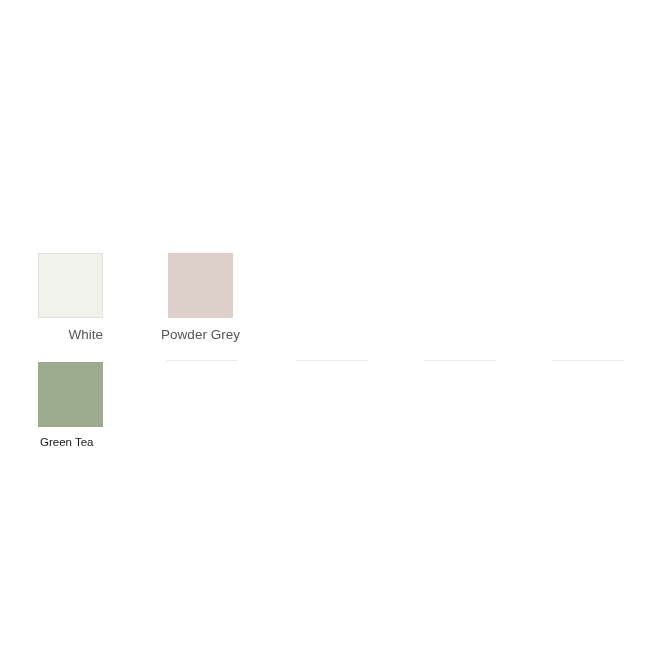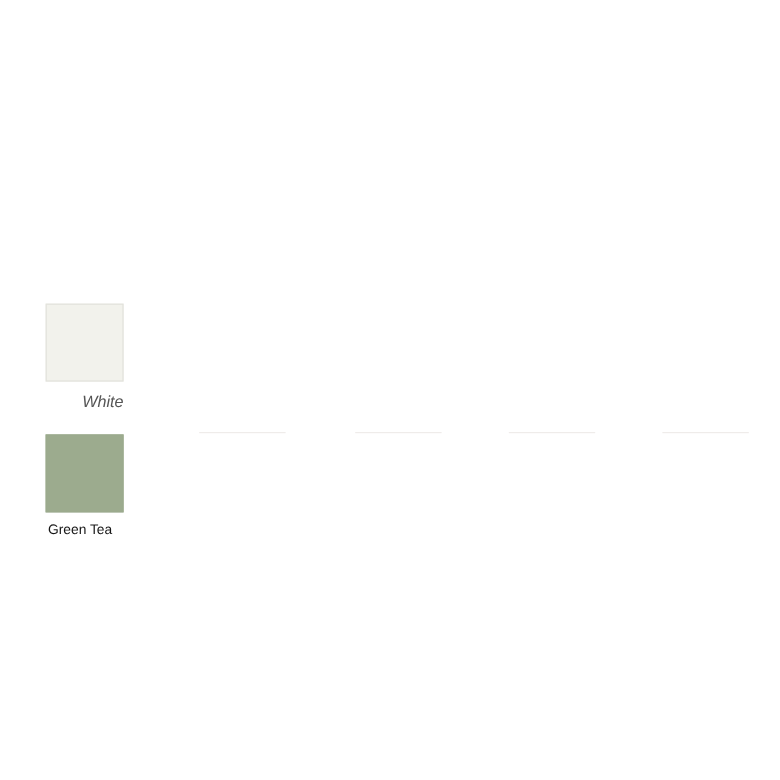--- a/index.html
+++ b/index.html
@@ -66,21 +66,20 @@
     left: 0;
     width: 65px;
     overflow: visible;
   }
 
   .row-top .swatch-label span {
     display: inline-block;
     position: relative;
     left: 50%;
     transform: translateX(-50%);
-    font-style: italic;
   }
 
   
   .row-bottom {
     margin-top: 12px;
   }
   .row-bottom .swatch-label {
     font-size: 11.5px;
     color: #161616;
     text-align: center;
@@ -98,20 +97,24 @@
 </style>
 </head>
 <body>
 
 <div id="swatch-panel">
   <div class="swatch-grid">
       <div class="swatch-item row-top">
         <span class="swatch-chip" style="background: rgb(242, 242, 236); border: 1px solid rgb(226, 226, 220);"></span>
         <div class="swatch-label"><span>White</span></div>
       </div>
+      <div class="swatch-item row-top">
+        <span class="swatch-chip" style="background: rgb(221, 208, 203); border: 1px solid rgb(221, 208, 203);"></span>
+        <div class="swatch-label"><span>Powder Grey</span></div>
+      </div>
       <div style="width: 100%; height: 0px;"></div>
       <div class="swatch-item row-bottom">
         <span class="swatch-chip" style="background: rgb(156, 171, 142); border: 1px solid rgb(156, 171, 142);"></span>
         <div class="swatch-label">Green Tea</div>
       </div>
     </div>
 <hr class="row-divider" style="left: 166px; top: 352px; width: 72px;">
     <hr class="row-divider" style="left: 296px; top: 352px; width: 72px;">
     <hr class="row-divider" style="left: 424px; top: 352px; width: 72px;">
     <hr class="row-divider" style="left: 552px; top: 352px; width: 72px;">

